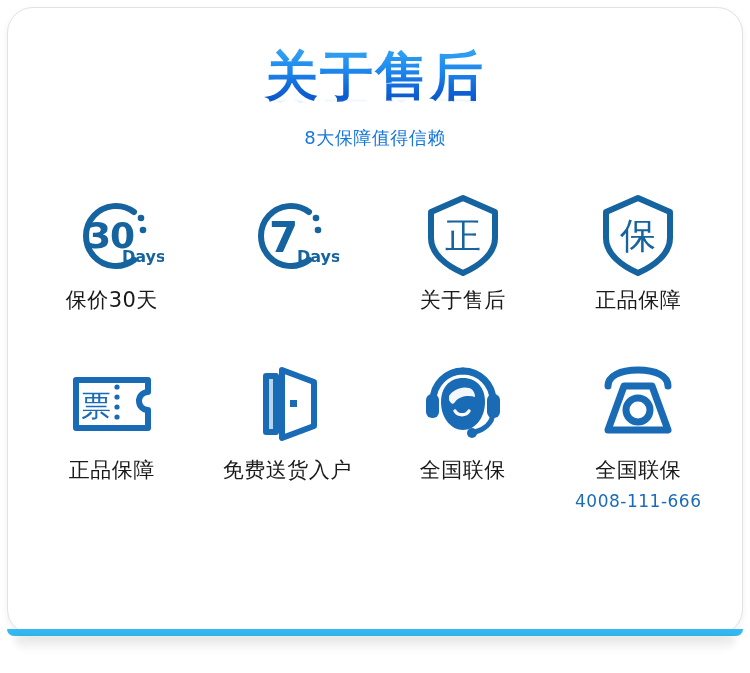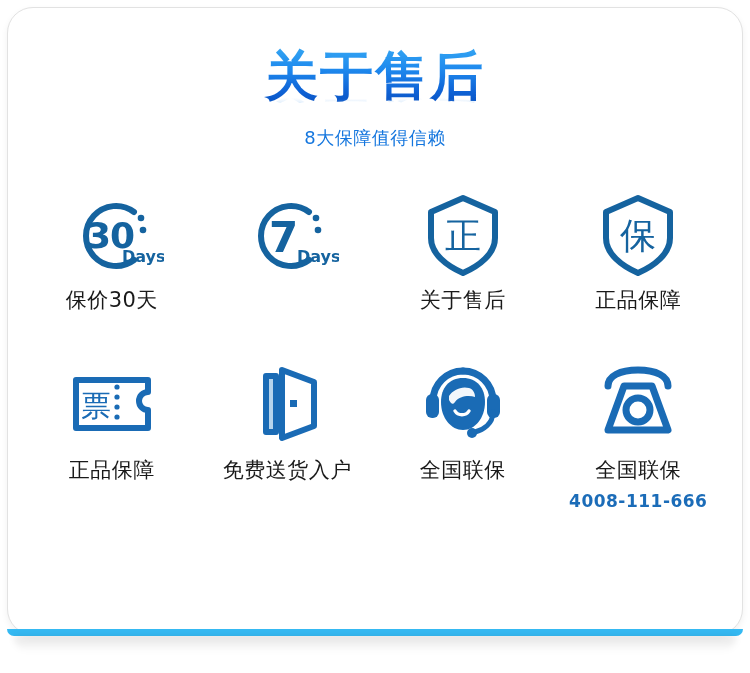--- a/index.html
+++ b/index.html
@@ -137,21 +137,20 @@
     letter-spacing: 0.5px;
     white-space: nowrap;
   }
   .cell-sublabel {
     margin-top: 7px;
     font-family: "DejaVu Sans", "Liberation Sans", sans-serif;
     font-size: 17px;
     color: #1b6cb8;
     letter-spacing: 0.5px;
     white-space: nowrap;
-    font-weight: bold;
   }
   .cell-sublabel:empty { display: none; }
 
   svg { display: block; }
 </style>
 </head>
 <body>
 
 <div class="page">
 

